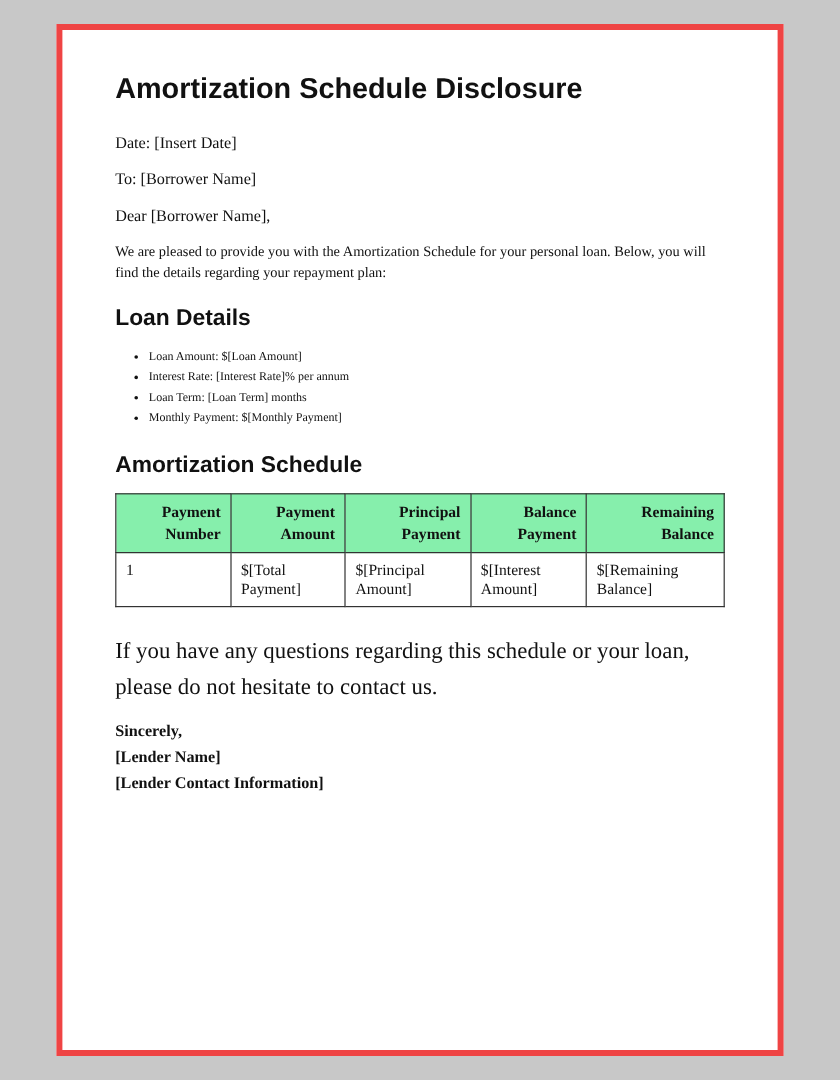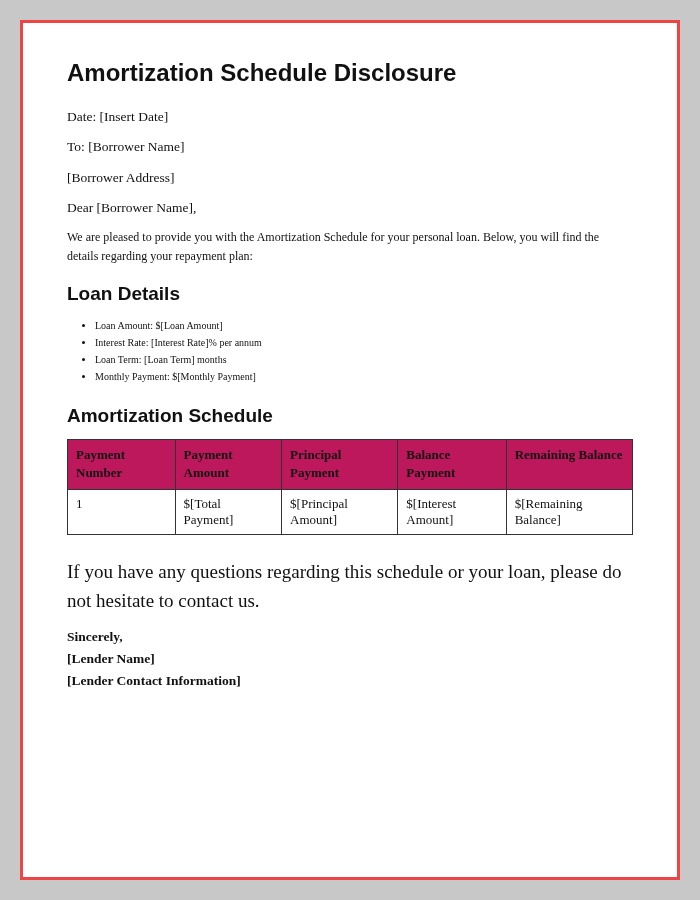--- a/index.html
+++ b/index.html
@@ -12,24 +12,24 @@
       background: #c8c8c8;
       display: flex;
       justify-content: center;
       align-items: flex-start;
       min-height: 900px;
       padding: 20px;
       font-family: Georgia, 'Times New Roman', serif;
     }
 
     .page {
-      width: 660px;
+      width: 606px;
       min-height: 860px;
       background: #ffffff;
-      border: 3px solid #ef4444;
+      border: 5px solid #ef4444;
       padding: 36px 44px 44px 44px;
       color: #111;
     }
 
     .doc-title {
       font-size: 24px;
       font-weight: bold;
       margin-bottom: 20px;
       font-family: Arial, sans-serif;
     }
@@ -74,22 +74,22 @@
     .amort-table th, .amort-table td {
       border: 1px solid #333;
       padding: 6px 8px;
       font-size: 13px;
       vertical-align: top;
       text-align: left;
     }
 
     .amort-table th {
       font-weight: bold;
-      text-align: left;
-      background: #be185d;
+      text-align: right;
+      background: #86efac;
       font-size: 13px;
       line-height: 1.4;
     }
 
     .amort-table td {
       vertical-align: top;
     }
 
     .footer-text {
       font-size: 19px;
@@ -109,21 +109,20 @@
   </style>
 </head>
 <body>
 
 <div class="page">
 
   <div class="doc-title">Amortization Schedule Disclosure</div>
 
   <div class="field-line">Date: [Insert Date]</div>
   <div class="field-line">To: [Borrower Name]</div>
-  <div class="field-line">[Borrower Address]</div>
   <div class="field-line">Dear [Borrower Name],</div>
 
   <div class="body-text">We are pleased to provide you with the Amortization Schedule for your personal loan. Below, you will find the details regarding your repayment plan:</div>
 
   <div class="section-heading">Loan Details</div>
 
   <ul class="loan-details-list">
     <li>Loan Amount: $[Loan Amount]</li>
     <li>Interest Rate: [Interest Rate]% per annum</li>
     <li>Loan Term: [Loan Term] months</li>

